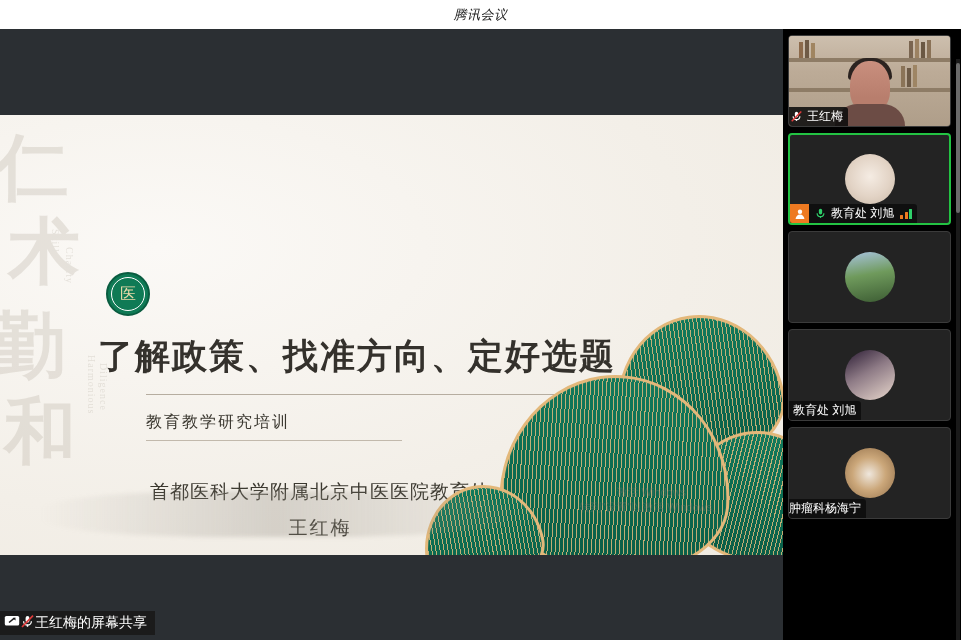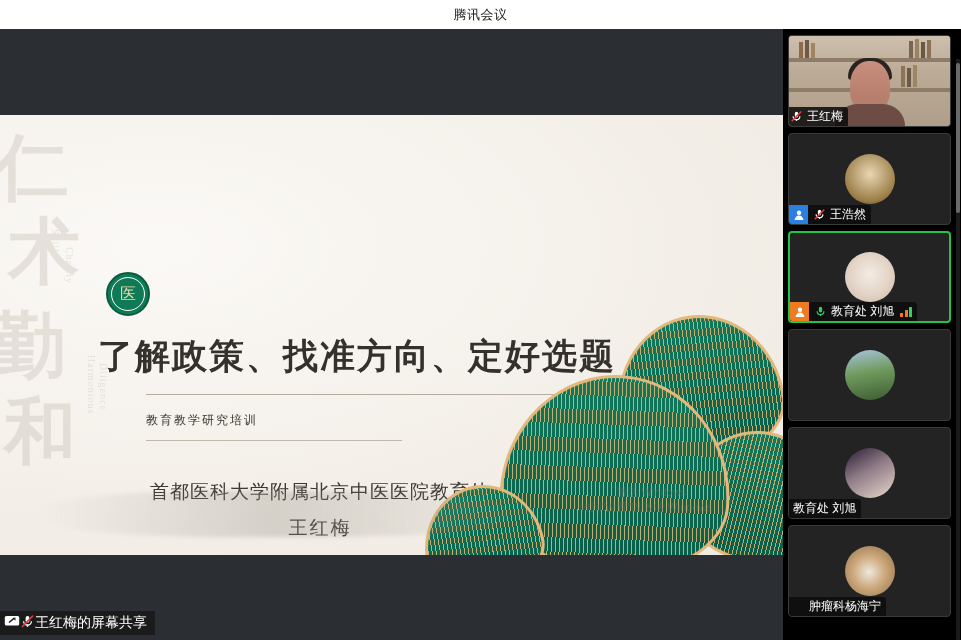--- a/index.html
+++ b/index.html
@@ -7,21 +7,21 @@
     width: 961px; height: 640px;
     overflow: hidden;
     background: #000;
     font-family: "Liberation Sans", "DejaVu Sans", sans-serif;
   }
   #app { position: relative; width: 961px; height: 640px; background: #ffffff; }
 
   
   .titlebar {
     position: absolute; left: 0; top: 0; width: 961px; height: 29px;
-    background: #ffffff; display: flex; align-items: center; justify-content: center;
+    background: #ffffff; display: flex; align-items: center; justify-content: center; font-style: italic;
   }
   .titlebar .title { font-size: 13px; color: #1c1c1c; letter-spacing: .5px; }
 
   
   .stage {
     position: absolute; left: 0; top: 29px; width: 783px; height: 611px;
     background: #2b2f33; overflow: hidden;
   }
 
   
@@ -83,21 +83,21 @@
     font-size: 35px; font-weight: 700; color: #34312c;
     letter-spacing: 2px; white-space: nowrap;
   }
   .rule-1 {
     position: absolute; left: 146px; top: 279px; width: 517px; height: 1px;
     background: #b6ada0;
   }
   .slide-subtitle {
     position: absolute; left: 146px; top: 297px;
     font-family: "DejaVu Serif", "Liberation Serif", serif;
-    font-size: 12px; color: #3a372f; letter-spacing: 2px;
+    font-size: 16px; color: #3a372f; letter-spacing: 2px;
   }
   .rule-2 {
     position: absolute; left: 146px; top: 325px; width: 256px; height: 1px;
     background: #c2b9ac;
   }
   .presenter {
     position: absolute; left: 60px; top: 364px; width: 520px;
     text-align: center;
     font-family: "DejaVu Serif", "Liberation Serif", serif;
     color: #3b382f;
@@ -314,40 +314,20 @@
             <rect x="5.6" y="2" width="3.8" height="6.6" rx="1.9" fill="#ffffff"></rect>
             <path d="M3.6 7.2 a3.9 3.9 0 0 0 7.8 0" stroke="#ffffff" stroke-width="1.3" fill="none"></path>
             <rect x="6.8" y="10.4" width="1.4" height="2.2" fill="#ffffff"></rect>
             <path d="M2 13 L13 1.6" stroke="#e03b3b" stroke-width="1.7"></path>
           </svg>
         </span>
         <span class="nm">王红梅</span>
       </div>
     </div>
 
-    <div class="tile">
-      <div class="avatar av-a"></div>
-      <div class="namebar">
-        <span class="host-badge blue">
-          <svg width="12" height="12" viewBox="0 0 12 12">
-            <circle cx="6" cy="3.8" r="2.2" fill="#ffffff"></circle>
-            <path d="M1.6 11 a4.4 4.4 0 0 1 8.8 0 Z" fill="#ffffff"></path>
-          </svg>
-        </span>
-        <span class="mic">
-          <svg width="13" height="13" viewBox="0 0 15 15">
-            <rect x="5.6" y="2" width="3.8" height="6.6" rx="1.9" fill="#ffffff"></rect>
-            <path d="M3.6 7.2 a3.9 3.9 0 0 0 7.8 0" stroke="#ffffff" stroke-width="1.3" fill="none"></path>
-            <rect x="6.8" y="10.4" width="1.4" height="2.2" fill="#ffffff"></rect>
-            <path d="M2 13 L13 1.6" stroke="#e03b3b" stroke-width="1.7"></path>
-          </svg>
-        </span>
-        <span class="nm">王浩然</span>
-      </div>
-    </div>
 
     <div class="tile active">
       <div class="avatar av-b"></div>
       <div class="namebar">
         <span class="host-badge">
           <svg width="12" height="12" viewBox="0 0 12 12">
             <circle cx="6" cy="3.8" r="2.2" fill="#ffffff"></circle>
             <path d="M1.6 11 a4.4 4.4 0 0 1 8.8 0 Z" fill="#ffffff"></path>
           </svg>
         </span>
@@ -374,21 +354,21 @@
     <div class="tile">
       <div class="avatar av-d"></div>
       <div class="namebar">
         <span class="nm" style="margin-left:4px">教育处 刘旭</span>
       </div>
     </div>
 
     <div class="tile">
       <div class="avatar av-e"></div>
       <div class="namebar">
-        <span class="nm" style="margin-left:20px">肿瘤科杨海宁</span>
+        <span class="nm" style="margin-left:0">肿瘤科杨海宁</span>
       </div>
     </div>
 
     <div class="rail-track"></div>
     <div class="rail-scroll"></div>
   </div>
 
 </div>
 
 </body></html>

